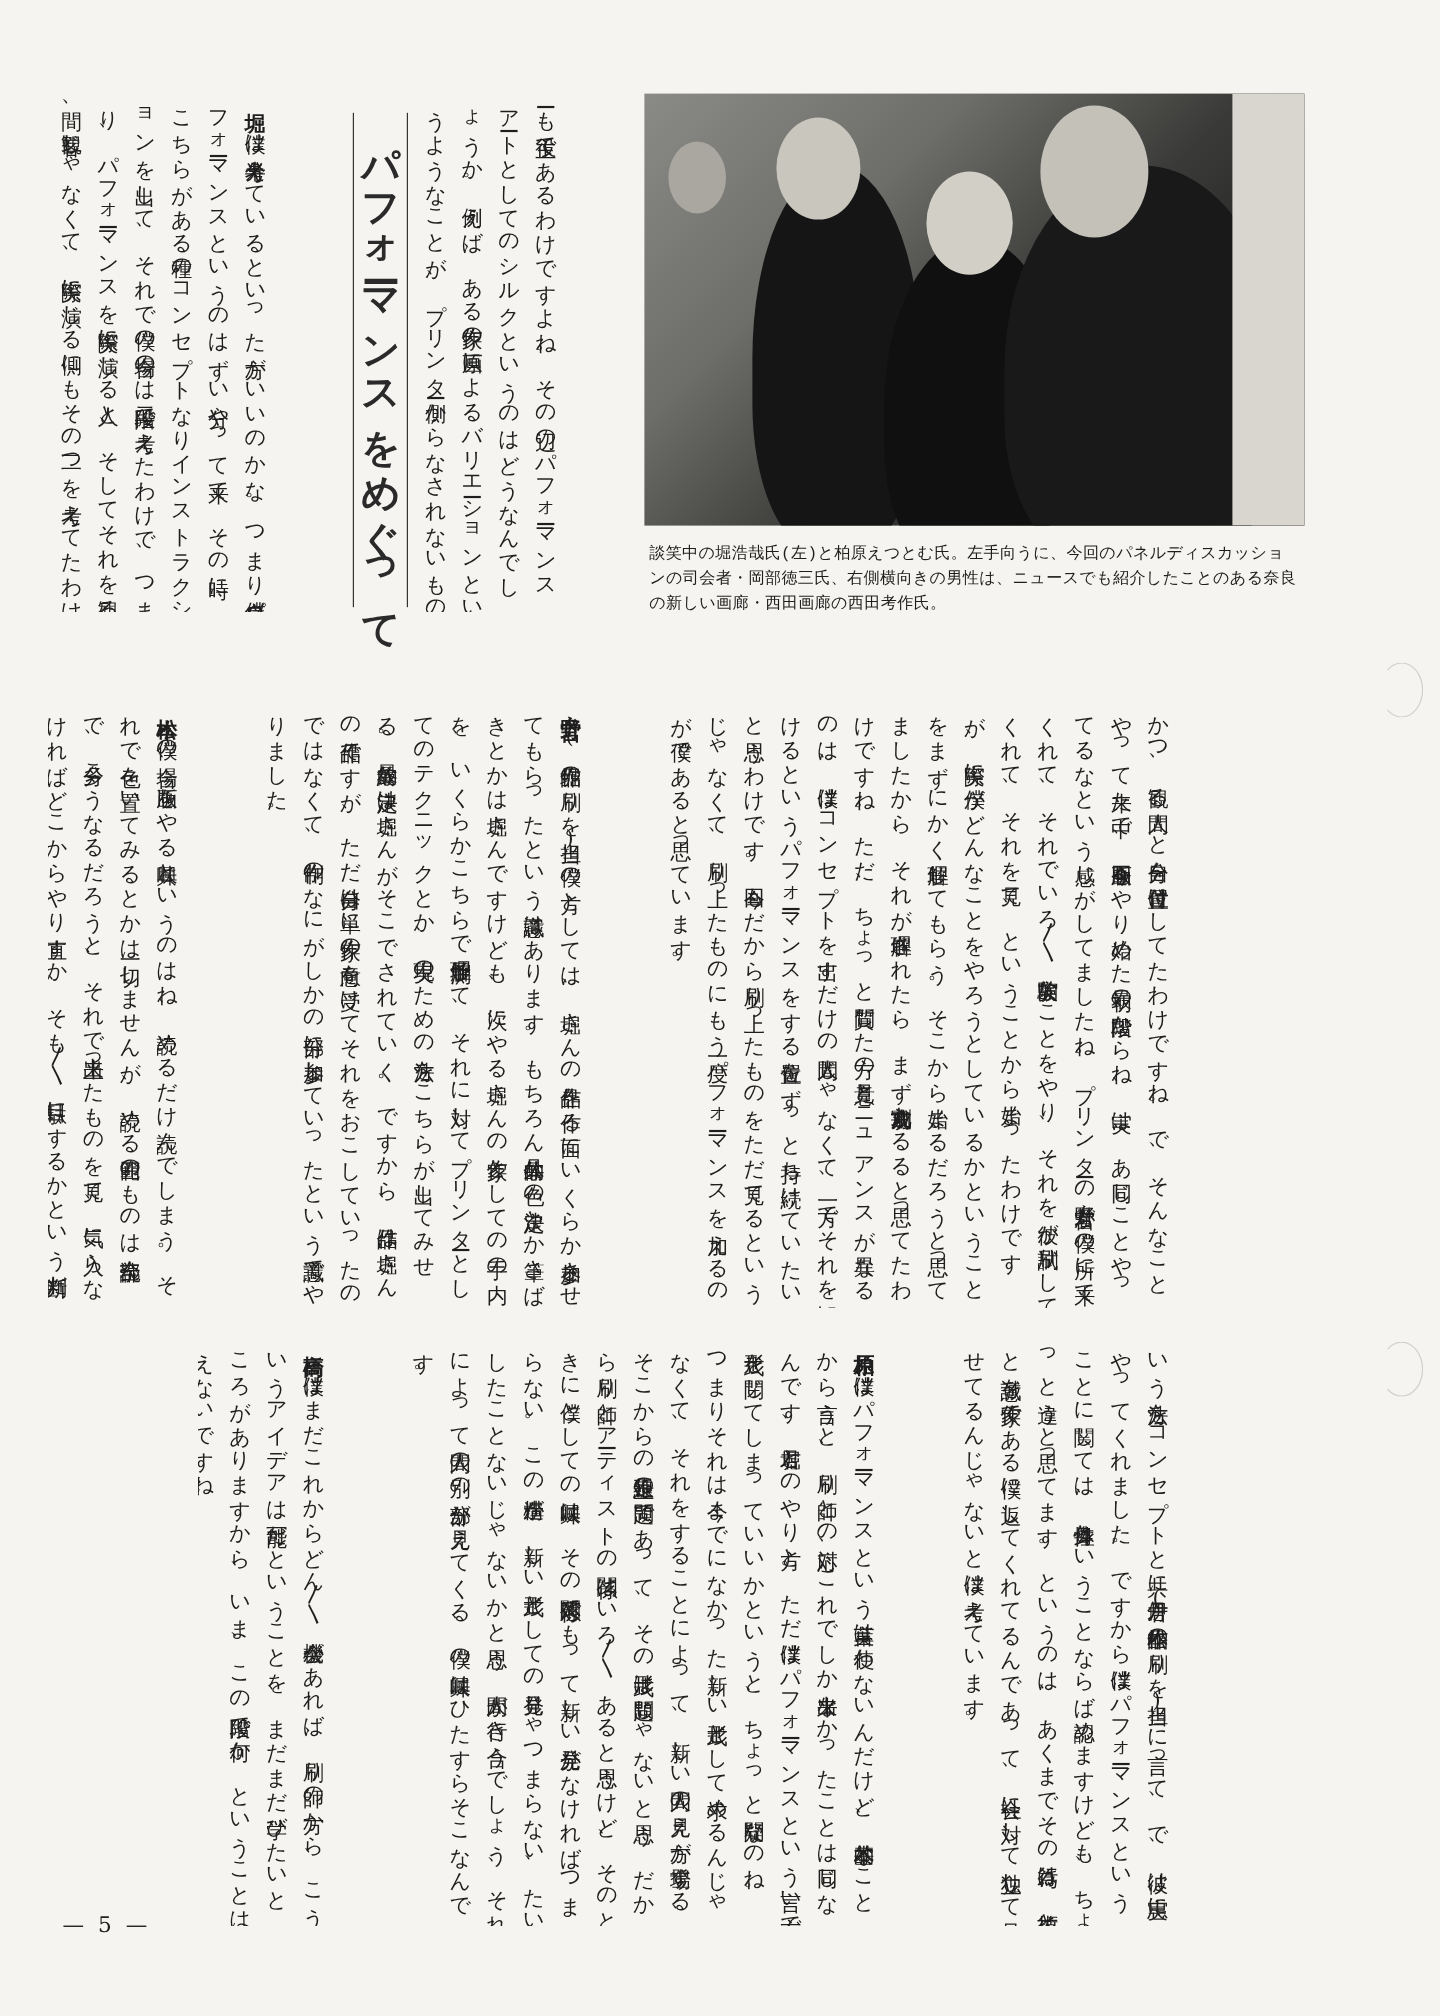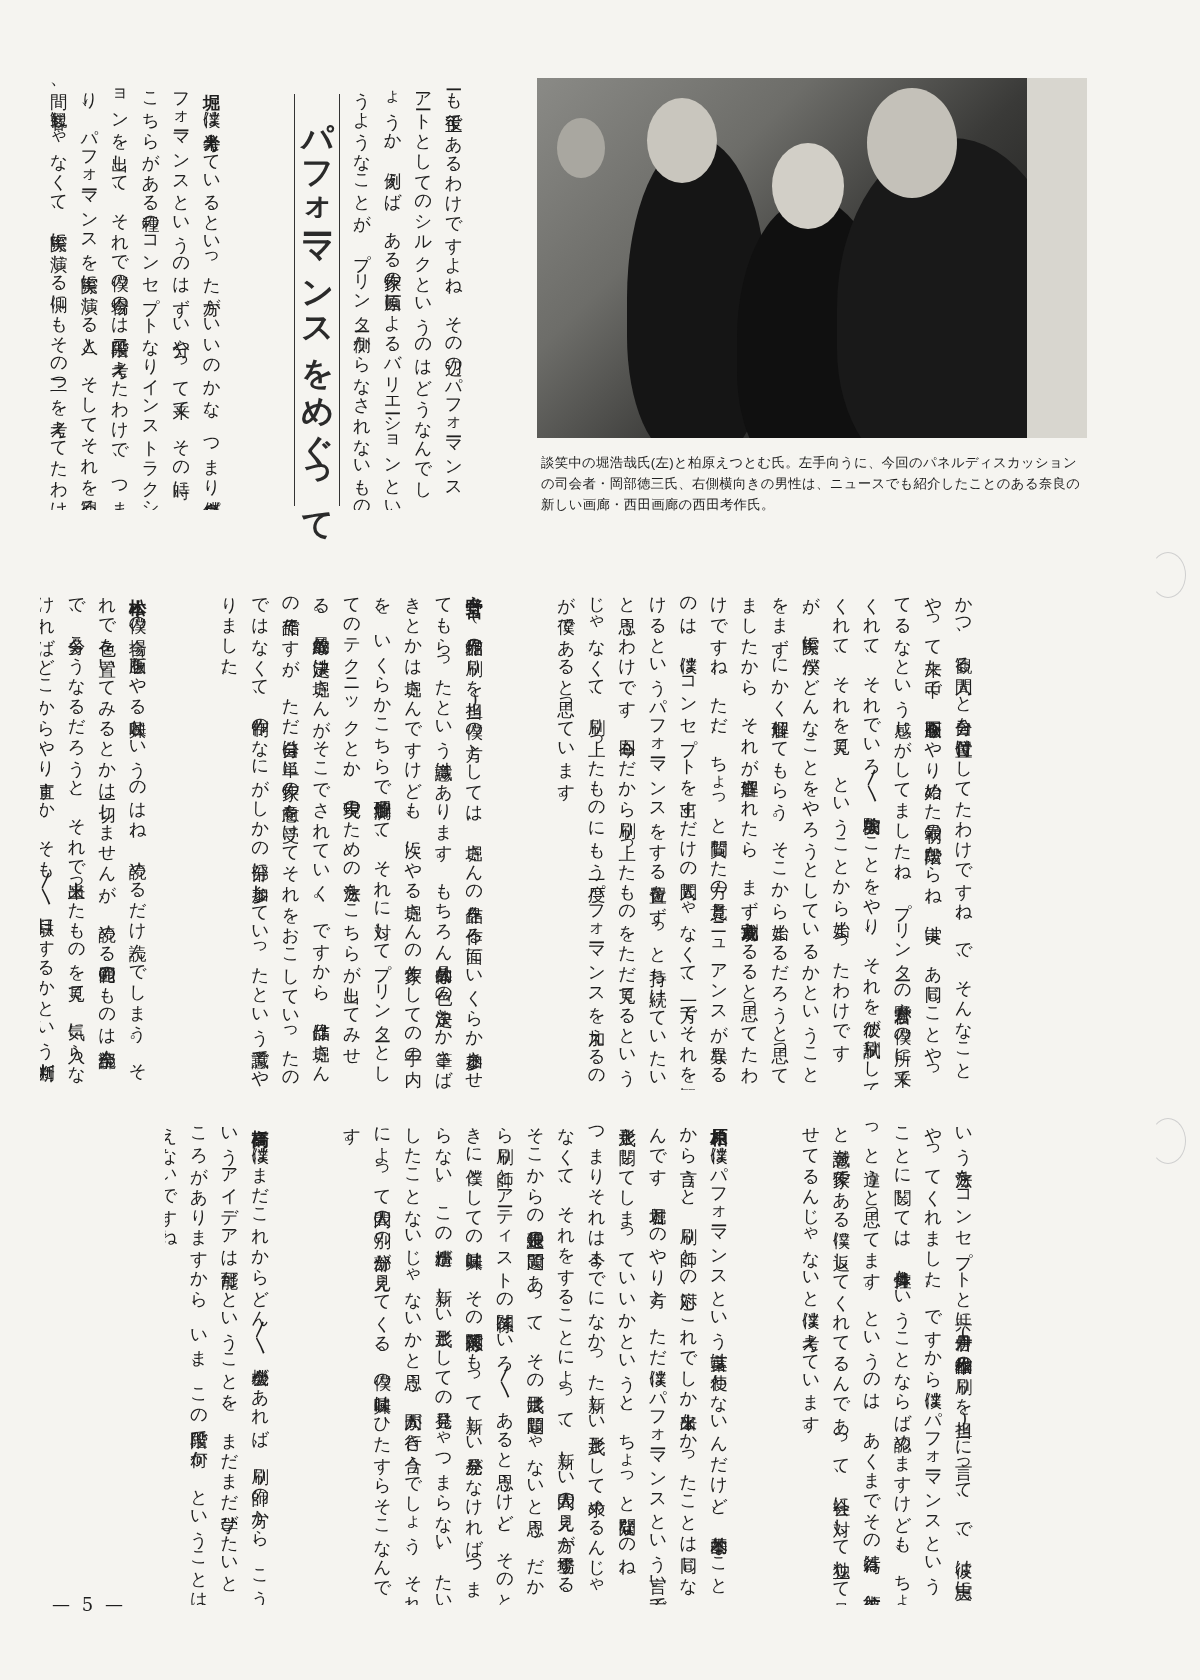--- a/index.html
+++ b/index.html
@@ -10,21 +10,21 @@
         font-size:17.5px;line-height:30.6px;letter-spacing:0.5px;
         white-space:pre-wrap;overflow:hidden;}
   .vcol p{margin:0;}
   .spk{font-family:"DejaVu Sans","Liberation Sans",sans-serif;font-weight:bold;}
   .photo{position:absolute;left:537px;top:78px;width:550px;height:360px;
          background:linear-gradient(135deg,#8a8a86 0%,#6d6d69 30%,#3a3a38 55%,#1f1f1e 80%,#2b2b2a 100%);
          overflow:hidden;}
   .photo .fig{position:absolute;border-radius:50% 50% 38% 38%;background:#1b1b1b;}
   .photo .face{position:absolute;border-radius:50%;background:#b9b7b0;}
   .caption{position:absolute;left:541px;top:452px;width:540px;
-           font-family:Liberation Sans, sans-serif;font-size:13.4px;
+           font-family:Liberation Mono, monospace;font-size:13.4px;
            line-height:21px;letter-spacing:0.3px;}
   .title-box{position:absolute;left:294px;top:94px;width:44px;height:412px;
              border-left:1.5px solid #333;border-right:1.5px solid #333;}
   .title{position:absolute;left:296px;top:102px;writing-mode:vertical-rl;text-orientation:upright;
          font-family:"DejaVu Sans","Liberation Sans",sans-serif;font-weight:bold;
          font-size:32px;letter-spacing:2px;color:#2a2a2a;}
   .hole{position:absolute;width:34px;height:44px;border:1px solid #cfcfcf;
         border-radius:50%;border-left-color:transparent;}
   .pagenum{position:absolute;left:52px;top:1594px;font-size:18px;letter-spacing:3px;}
 </style>

